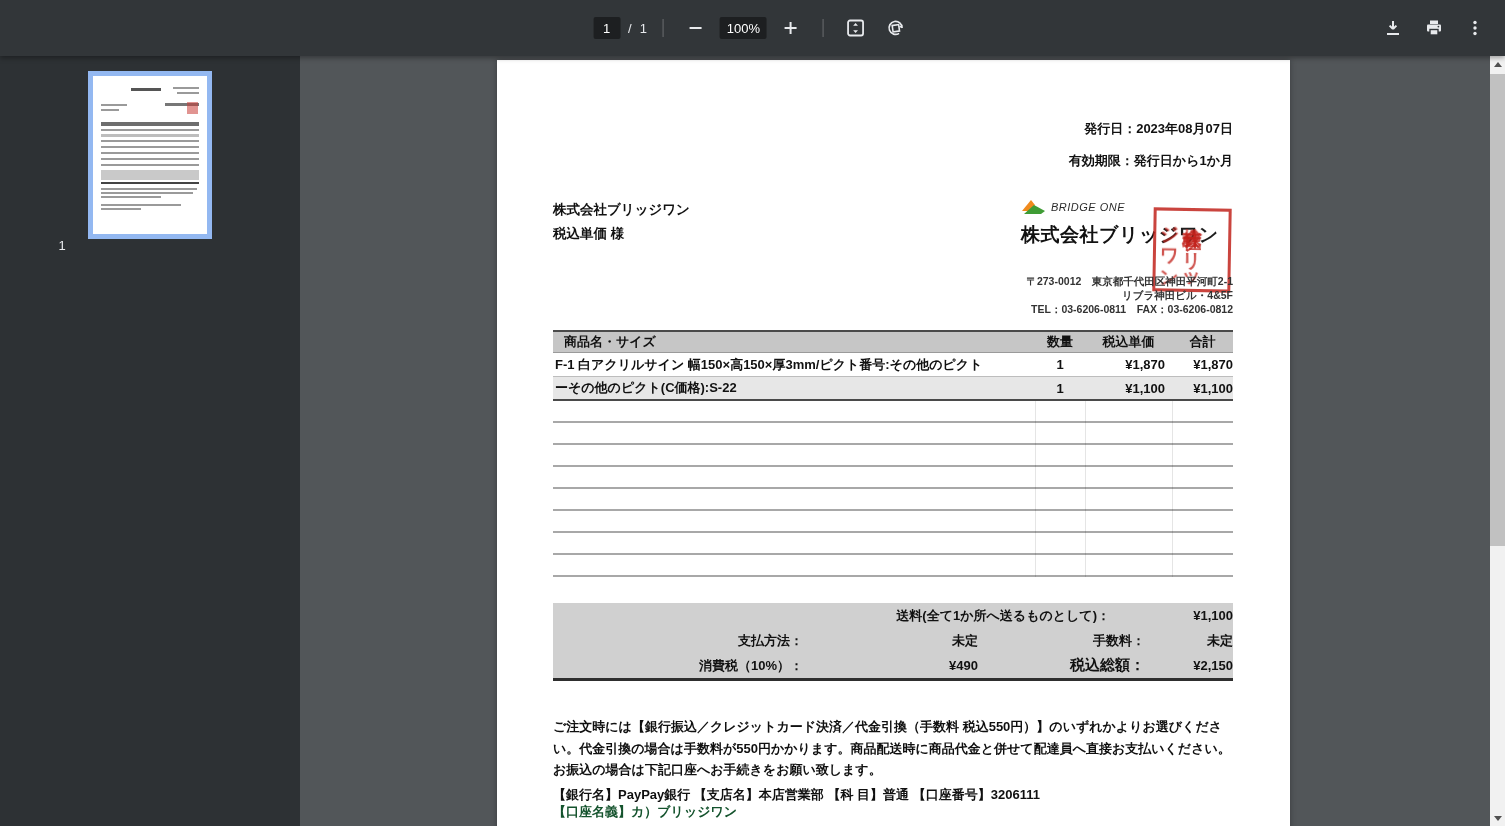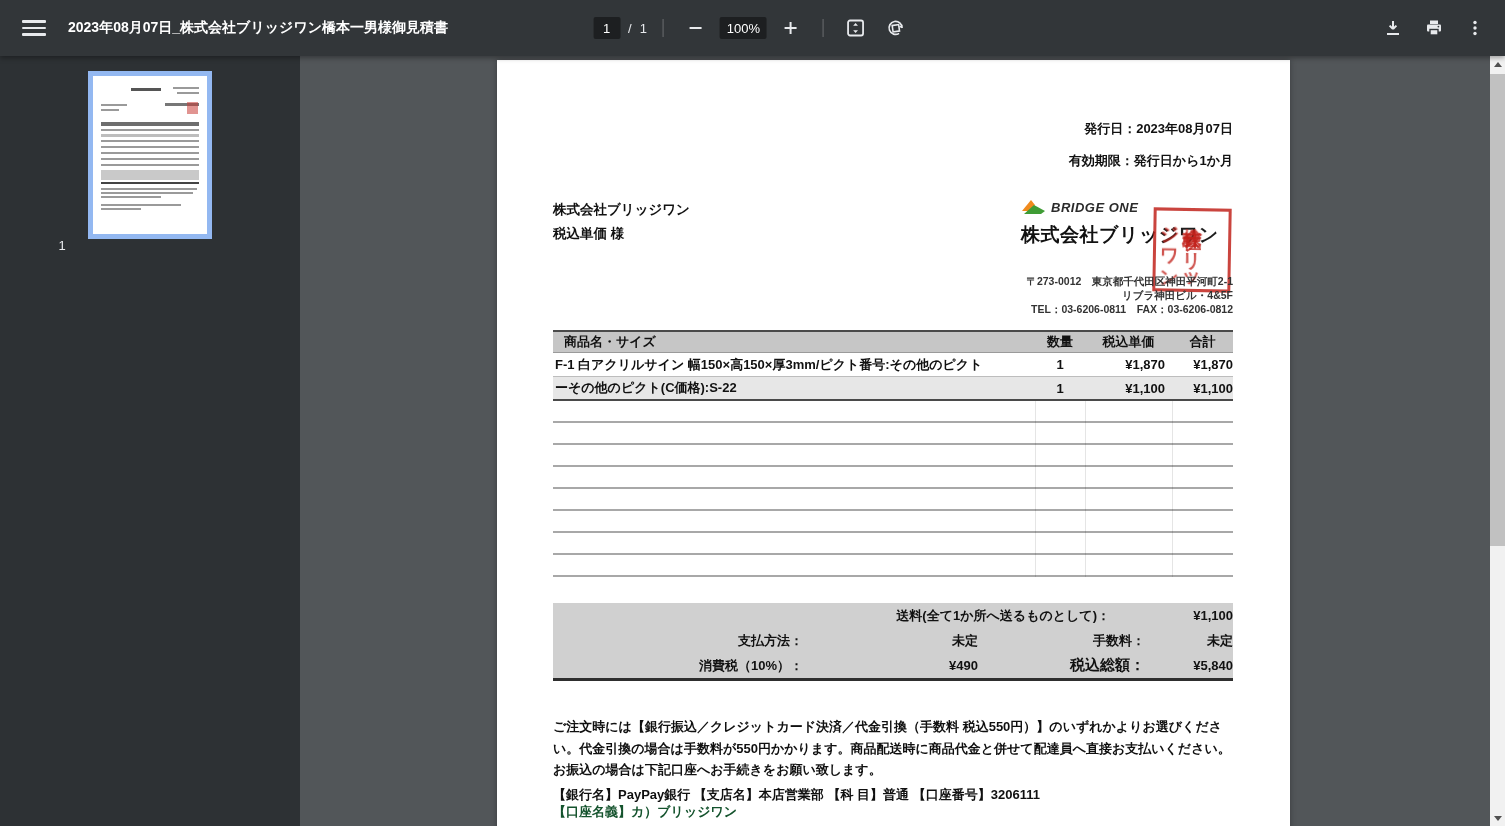--- a/index.html
+++ b/index.html
@@ -36,21 +36,21 @@
   .page{position:absolute;left:197px;top:4px;width:793px;height:1020px;background:#ffffff;
     box-shadow:0 0 6px rgba(0,0,0,.3);color:#111;}
   
   .doc-title{position:absolute;top:58px;left:0;width:100%;text-align:center;font-size:18px;font-weight:bold;letter-spacing:5px;}
   .issue-date{position:absolute;top:60px;right:57px;font-size:13px;font-weight:bold;}
   .expiry{position:absolute;top:92px;right:57px;font-size:13px;font-weight:bold;}
   .recip1{position:absolute;top:141px;left:56px;font-size:13.5px;font-weight:bold;}
   .recip2{position:absolute;top:165px;left:56px;font-size:13.5px;font-weight:bold;}
   .vendor{position:absolute;top:138px;right:57px;width:212px;}
   .logo-row{display:flex;align-items:center;gap:4px;}
-  .logo-text{font-size:13px;font-weight:bold;font-style:italic;color:#2b2b2b;letter-spacing:.5px;filter:blur(.3px);}
+  .logo-text{font-size:11px;font-weight:normal;font-style:italic;color:#2b2b2b;letter-spacing:.5px;filter:blur(.3px);}
   .vendor-name{font-size:19px;font-weight:bold;margin-top:6px;white-space:nowrap;letter-spacing:.5px;}
   .stamp{position:absolute;top:10px;right:2px;width:78px;height:84px;border:3px solid rgba(193,35,28,.85);
     transform:rotate(1deg);overflow:hidden;padding:1px 2px;background:rgba(255,255,255,.05);}
   .stamp-text{writing-mode:vertical-rl;font-size:19px;font-weight:bold;line-height:1.18;
     color:rgba(193,35,28,.78);letter-spacing:1px;filter:blur(.5px);height:100%;}
   .addr{position:absolute;top:76px;right:0;text-align:right;font-size:10.5px;font-weight:600;
     color:#333;line-height:14px;filter:blur(.45px);white-space:nowrap;}
   
   .est-table{position:absolute;top:270px;left:56px;width:680px;font-size:13px;}
   .t-head{display:flex;height:23px;align-items:center;background:#c6c6c6;font-weight:bold;
@@ -85,28 +85,20 @@
   .sb-btn{position:absolute;left:0;width:15px;height:16px;display:flex;align-items:center;justify-content:center;cursor:pointer;}
   .sb-up{top:0;} .sb-down{bottom:0;}
   .arr-up{width:0;height:0;border-left:4px solid transparent;border-right:4px solid transparent;border-bottom:5px solid #505050;}
   .arr-down{width:0;height:0;border-left:4px solid transparent;border-right:4px solid transparent;border-top:5px solid #505050;}
   .sb-thumb{position:absolute;left:0;top:18px;width:15px;height:472px;background:#c1c1c1;cursor:pointer;}
 </style>
 </head>
 <body>
 
 <div class="toolbar">
-  <div class="tb-left">
-    <div class="hamburger">
-        <span></span>
-        <span></span>
-        <span></span>
-      </div>
-    <div class="tb-title">2023年08月07日_株式会社ブリッジワン橋本一男様御見積書</div>
-  </div>
 
   <div class="tb-center">
     <input class="dark-box page-input" readonly="" value="1" style="">
     <span class="tb-text">/</span>
     <span class="tb-text">1</span>
     <div class="tb-sep"></div>
     <div class="icon-btn">
       <svg width="16" height="16" viewBox="0 0 16 16">
           <rect x="2" y="7" width="12" height="2" fill="#e8eaed"></rect>
         </svg>
@@ -260,21 +252,21 @@
         <div class="s-row">
           <div class="s-w1">支払方法：</div>
           <div class="s-w2">未定</div>
           <div class="s-w3">手数料：</div>
           <div class="s-flex">未定</div>
         </div>
         <div class="s-row">
           <div class="s-w1">消費税（10%）：</div>
           <div class="s-w2">¥490</div>
           <div class="s-w3 s-total-label">税込総額：</div>
-          <div class="s-flex">¥5,840</div>
+          <div class="s-flex">¥2,150</div>
         </div>
       </div>
     </div>
 
     <div class="notes">ご注文時には【銀行振込／クレジットカード決済／代金引換（手数料 税込550円）】のいずれかよりお選びください。代金引換の場合は手数料が550円かかります。商品配送時に商品代金と併せて配達員へ直接お支払いください。お振込の場合は下記口座へお手続きをお願い致します。</div>
     <div class="bank1">【銀行名】PayPay銀行 【支店名】本店営業部 【科 目】普通 【口座番号】3206111</div>
     <div class="bank2">【口座名義】カ）ブリッジワン</div>
   </div>
 </div>
 

